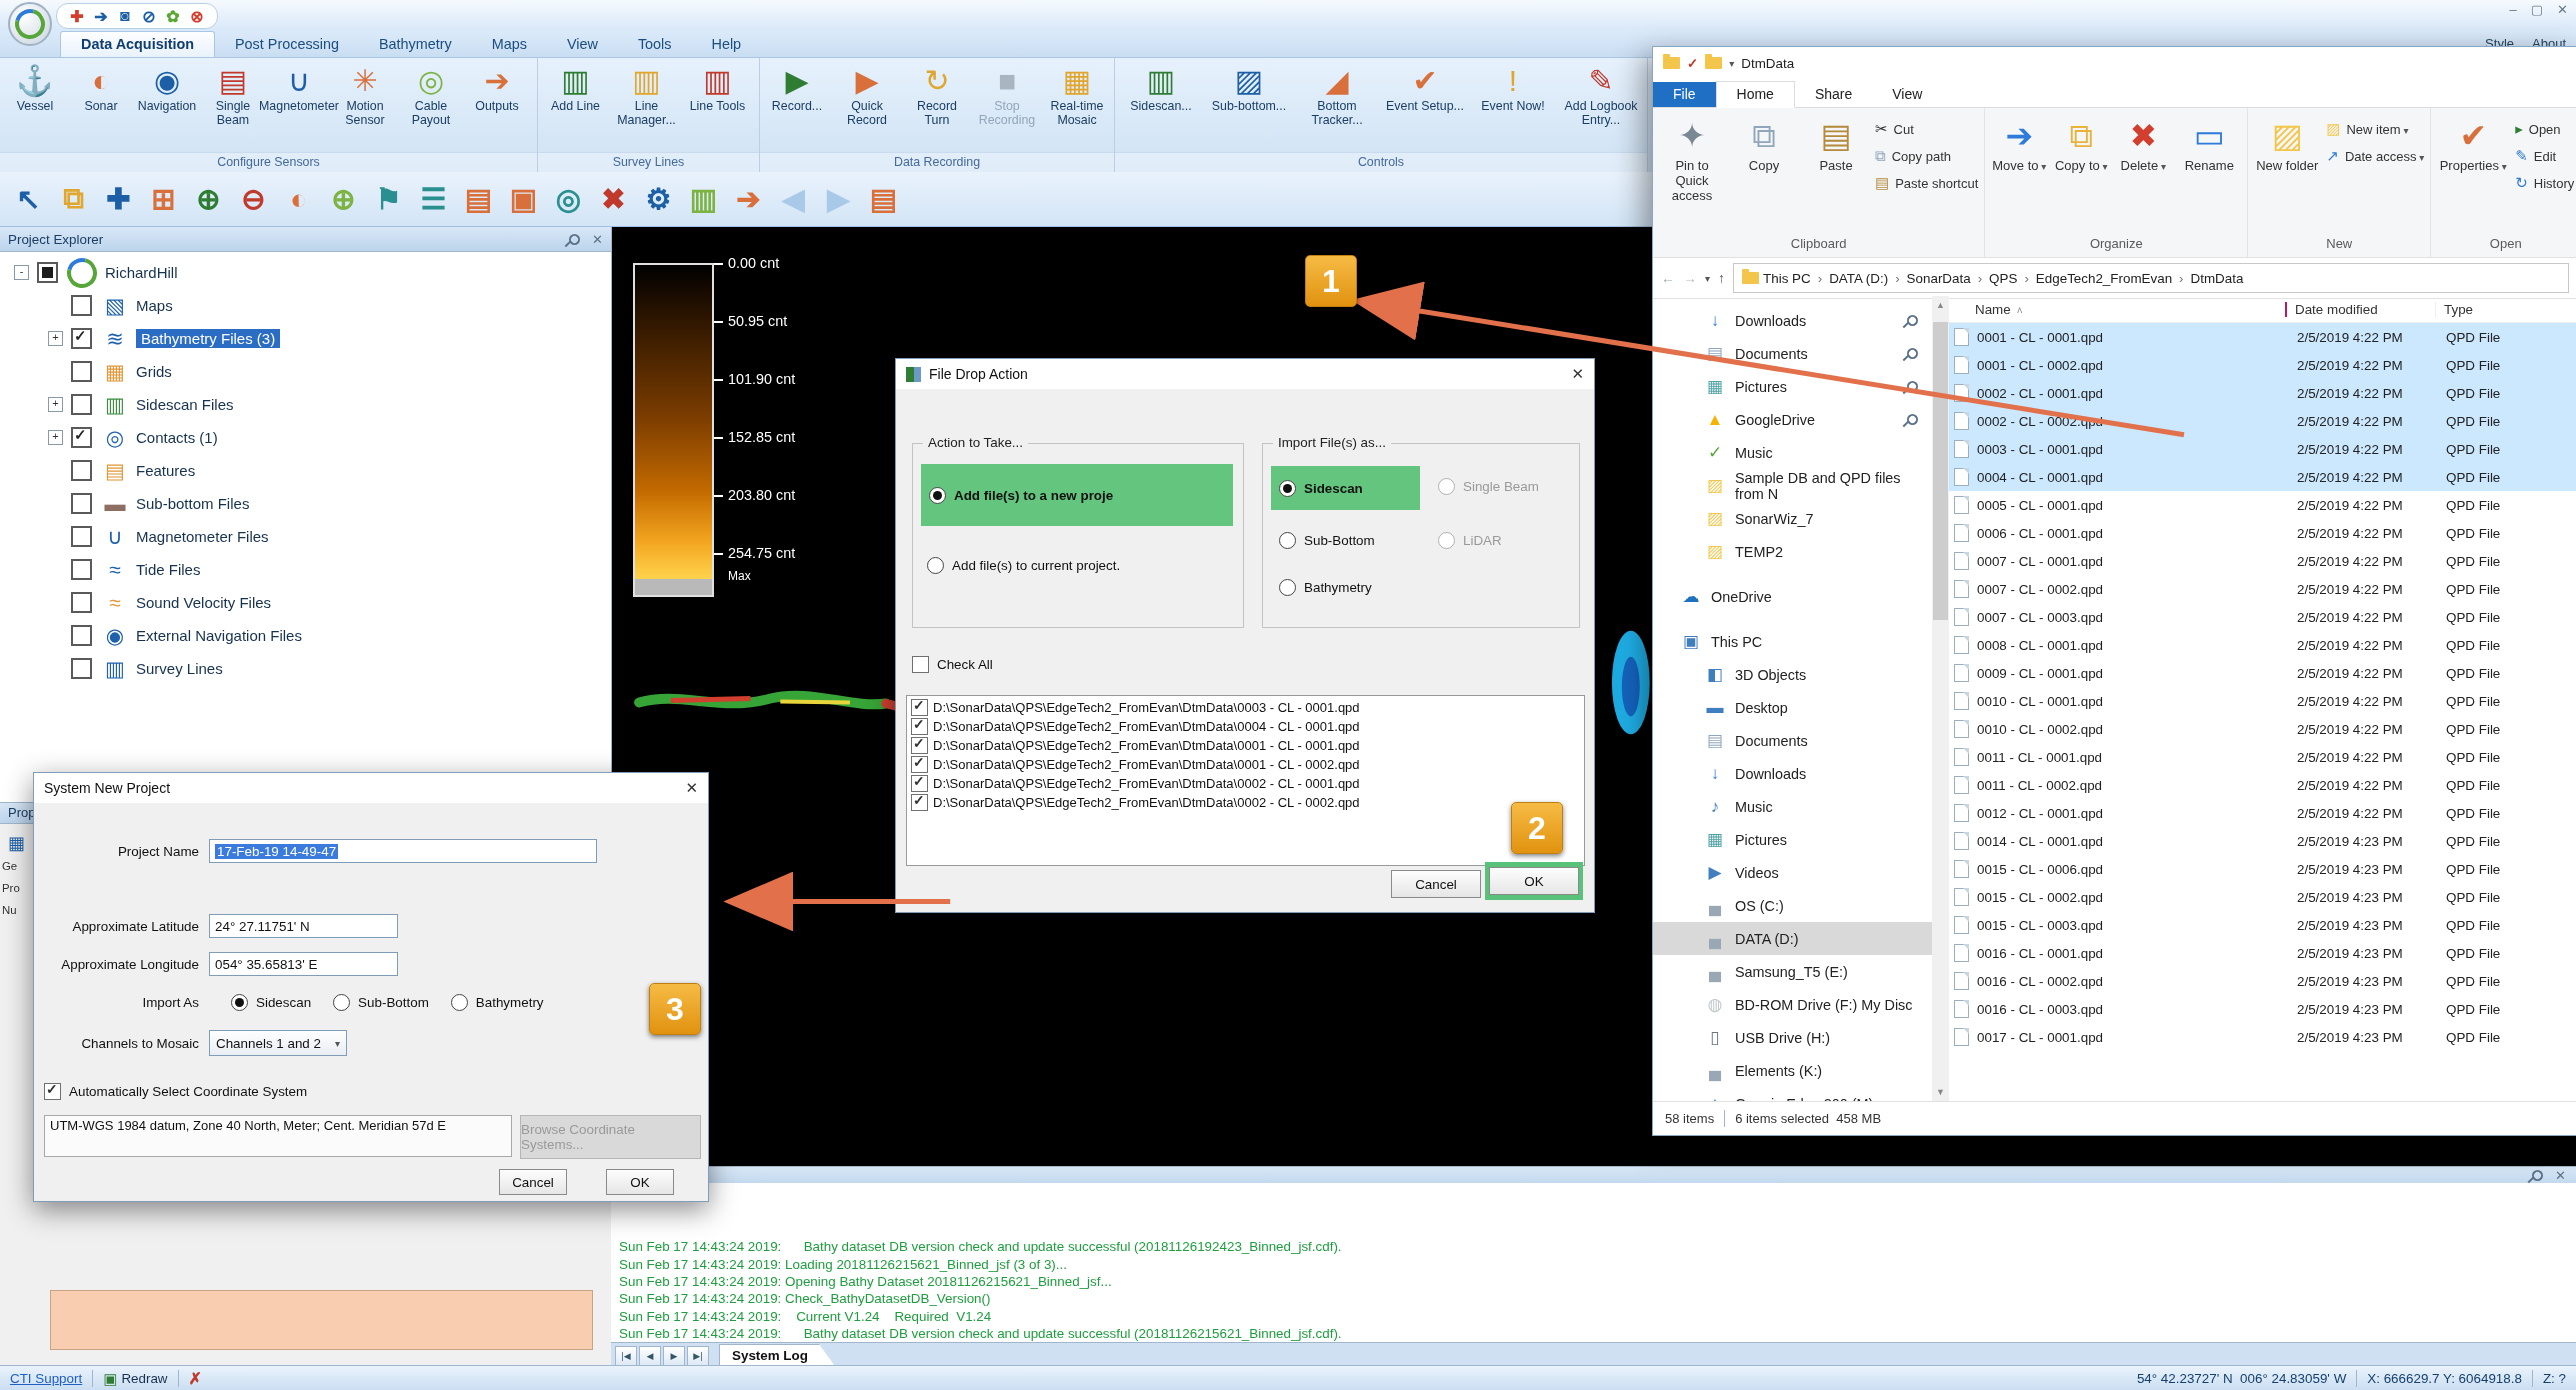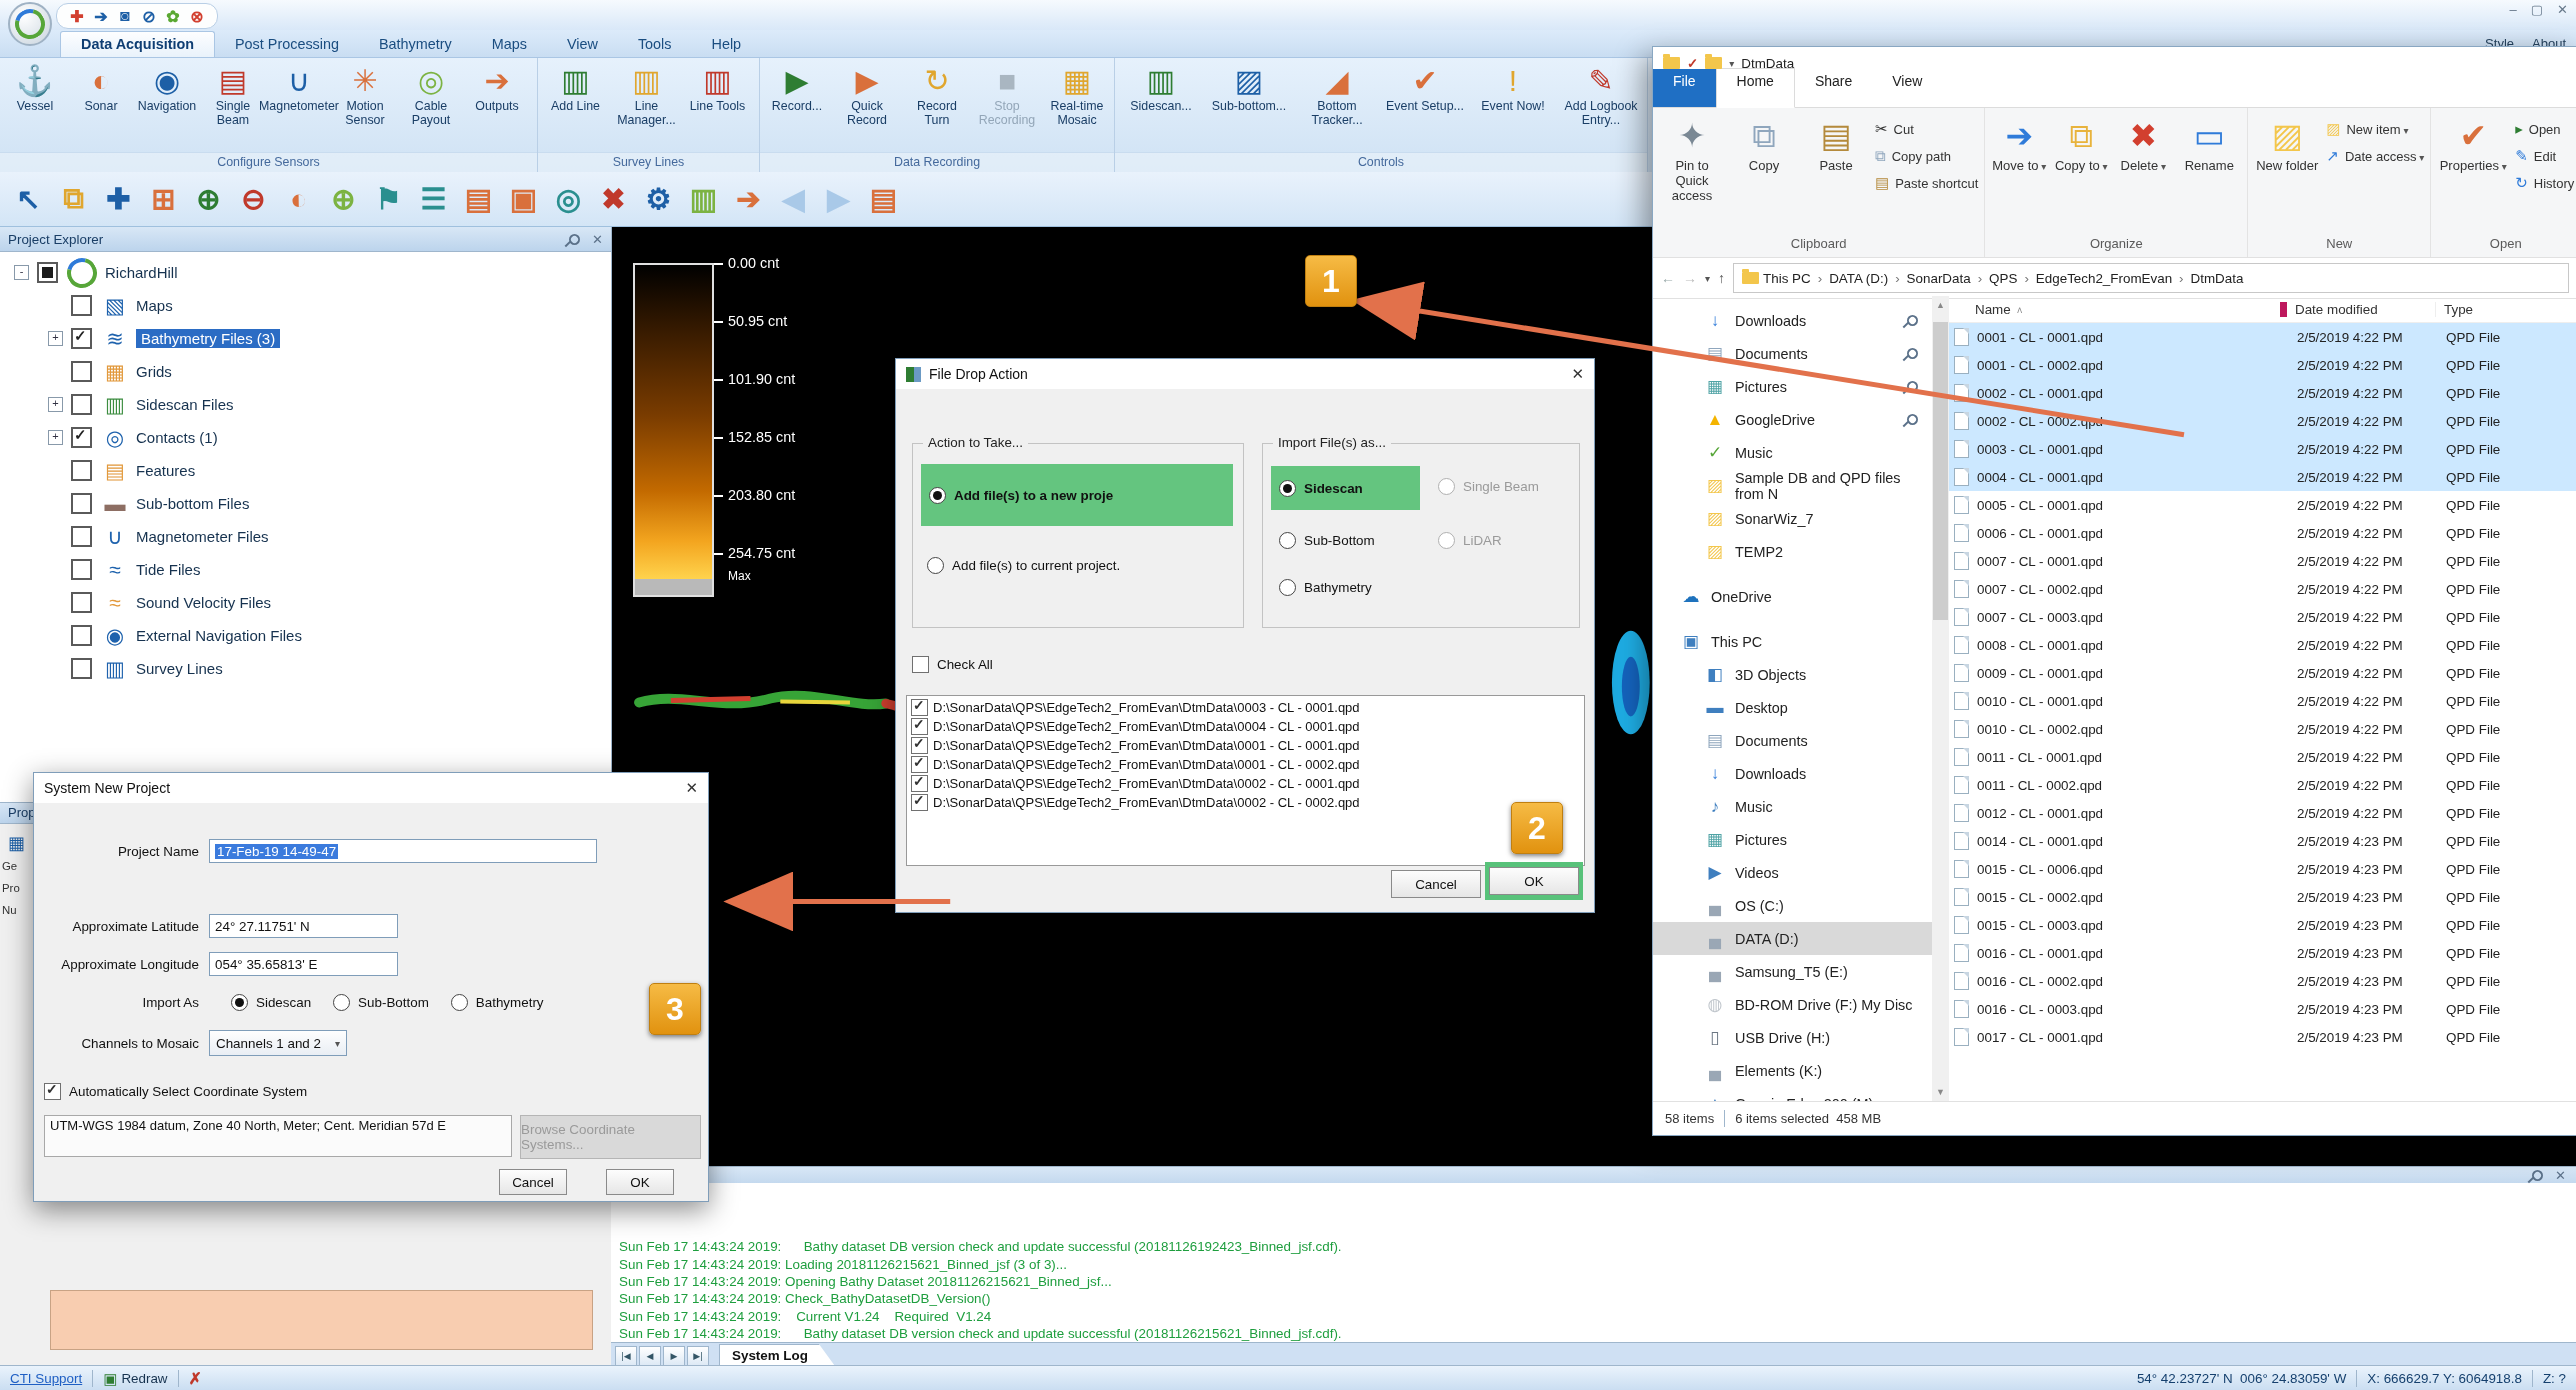--- a/index.html
+++ b/index.html
@@ -84,21 +84,21 @@
   .sbar a{color:#1f5fc4;text-decoration:underline;}
   .sdiv{width:1px;height:17px;background:#9fb6cc;margin:0 10px;}
   .scoord{color:#15406e;white-space:pre;}
 
   
   .ex{left:1652px;top:46px;width:924px;height:1088px;background:#fff;border:1px solid #89a7c2;box-shadow:-8px 10px 28px rgba(0,0,0,.4);z-index:10;overflow:hidden;}
   .ex-title{height:32px;display:flex;align-items:center;gap:7px;padding:0 10px;font-size:13.4px;color:#222;}
   .folder{width:17px;height:12px;background:#f3c64b;border-radius:1px;position:relative;flex:none;}
   .folder::before{content:"";position:absolute;left:0;top:-3px;width:7px;height:3px;background:#f3c64b;border-radius:1px 1px 0 0;}
   .ex-tabs{height:28px;display:flex;align-items:flex-end;border-bottom:1px solid #dcdcdc;font-size:14px;color:#222;}
-  .ex-tab{padding:4px 20px 18px;}
+  .ex-tab{padding:4px 20px 5px;}
   .ex-tab.file{background:#1f6fc4;color:#fff;}
   .ex-tab.active{border:1px solid #dcdcdc;border-bottom:1px solid #fff;background:#fff;margin-bottom:-1px;}
   .ex-ribbon{height:149px;background:#f5f6f7;border-bottom:1px solid #e1e1e1;display:flex;}
   .exg{display:flex;flex-direction:column;border-right:1px solid #e3e3e3;padding:2px 6px 0;}
   .exg-body{flex:1;display:flex;align-items:flex-start;gap:6px;}
   .exb{width:66px;text-align:center;font-size:13px;color:#333;padding-top:4px;}
   .exb .ic{display:block;height:44px;font-size:33px;line-height:44px;}
   .exs{display:flex;flex-direction:column;gap:9px;padding-top:10px;}
   .exs .item{display:flex;align-items:center;gap:6px;font-size:13px;color:#333;white-space:nowrap;}
   .exs .ic{font-size:15px;}
@@ -114,21 +114,21 @@
   .side-item.sub{padding-left:50px;}
   .side-item.gap{margin-top:12px;}
   .side-item.selected{background:#d9d9d9;}
   .side-item .ic{width:24px;text-align:center;font-size:17px;margin-right:8px;flex:none;}
   .side-pin{position:absolute;right:14px;top:11px;}
   .ex-scroll{width:17px;background:#f0f0f0;position:relative;flex:none;}
   .ex-thumb{position:absolute;left:1px;top:26px;width:15px;height:298px;background:#cdcdcd;}
   .ex-sarr{position:absolute;left:0;width:17px;text-align:center;color:#888;font-size:9px;}
   .ex-files{flex:1;overflow:hidden;}
   .fhead{height:26px;display:flex;align-items:center;font-size:13.4px;color:#333;border-bottom:1px solid #eee;}
-  .fh-name{width:338px;padding-left:26px;box-sizing:border-box;border-right:7px solid #be185d;}
+  .fh-name{width:338px;padding-left:26px;box-sizing:border-box;border-right:2px solid #be185d;}
   .fh-date{width:149px;padding-left:8px;box-sizing:border-box;border-right:1px solid #eee;}
   .fh-type{flex:1;padding-left:8px;}
   .sortcaret{font-size:10px;color:#888;margin-left:6px;}
   .frow{height:28px;display:flex;align-items:center;font-size:13.4px;color:#222;}
   .frow.selected{background:#cce8ff;}
   .doc{width:13px;height:16px;background:#fff;border:1px solid #9ab0c0;position:relative;margin:0 8px 0 5px;flex:none;}
   .doc::after{content:"";position:absolute;right:-1px;top:-1px;border-style:solid;border-width:0 6px 6px 0;border-color:transparent #c8d6e2 transparent transparent;}
   .fc-name{width:312px;white-space:nowrap;overflow:hidden;}
   .fc-date{width:149px;padding-left:8px;box-sizing:border-box;}
   .fc-type{flex:1;padding-left:8px;}

